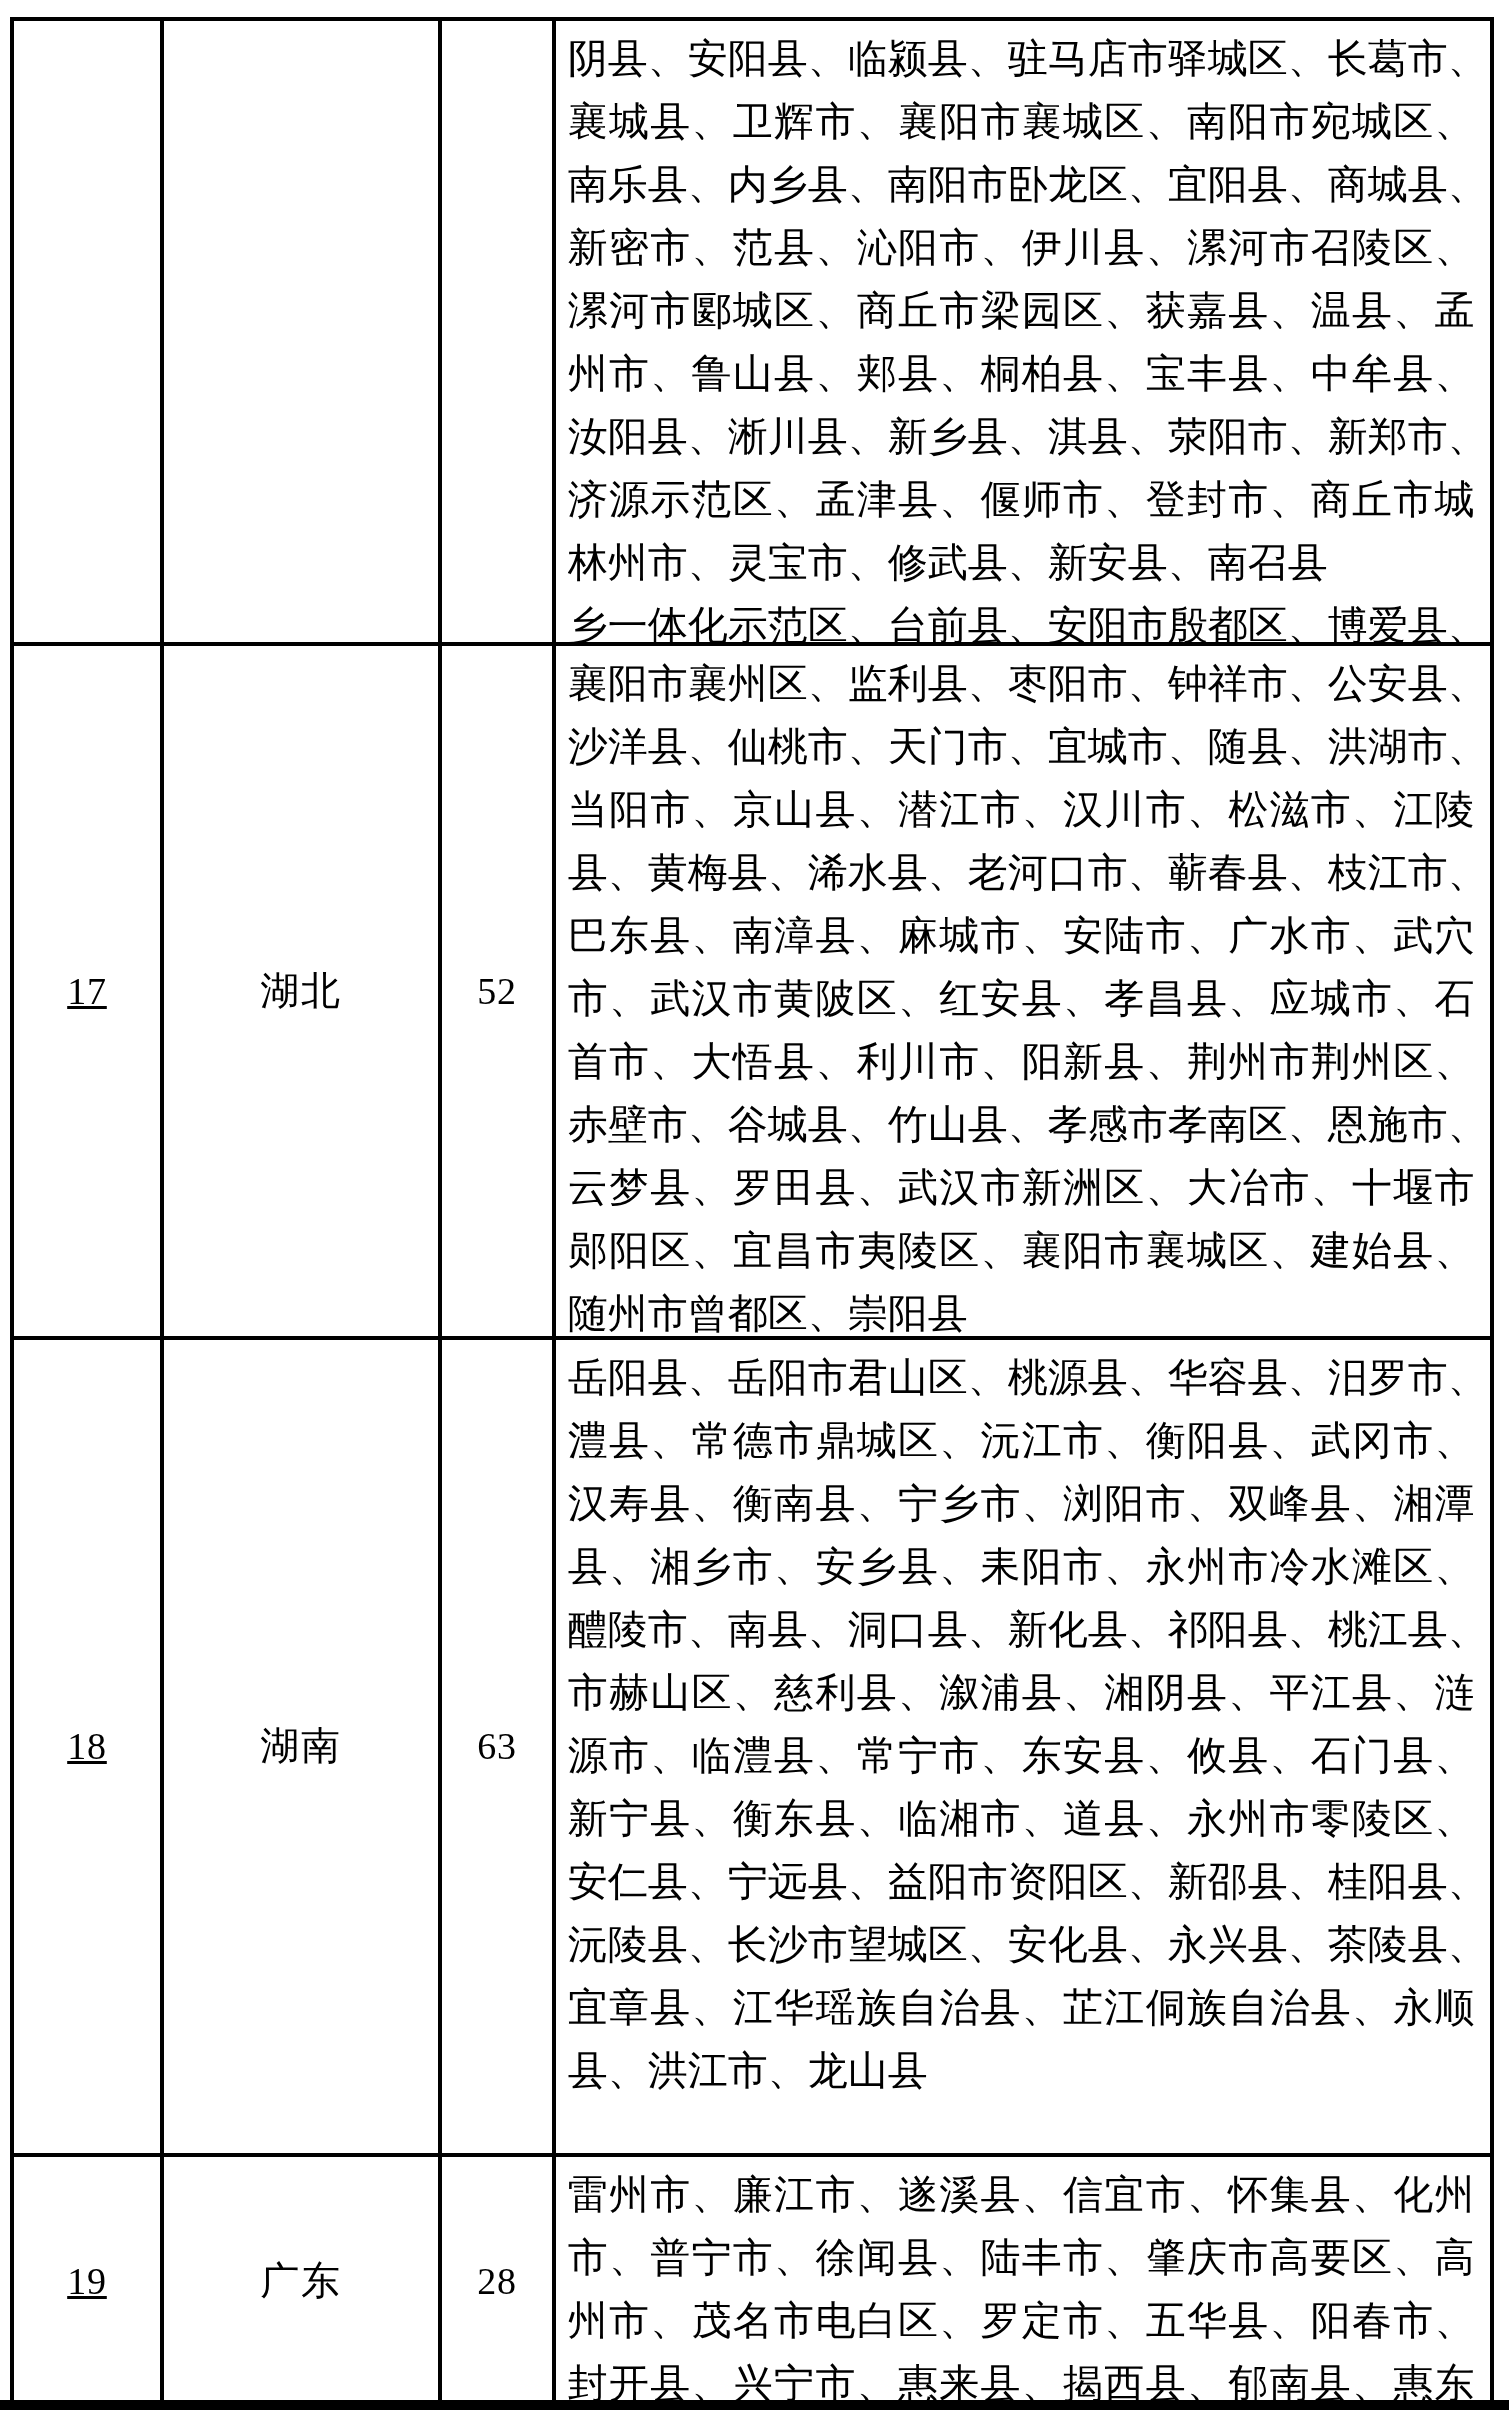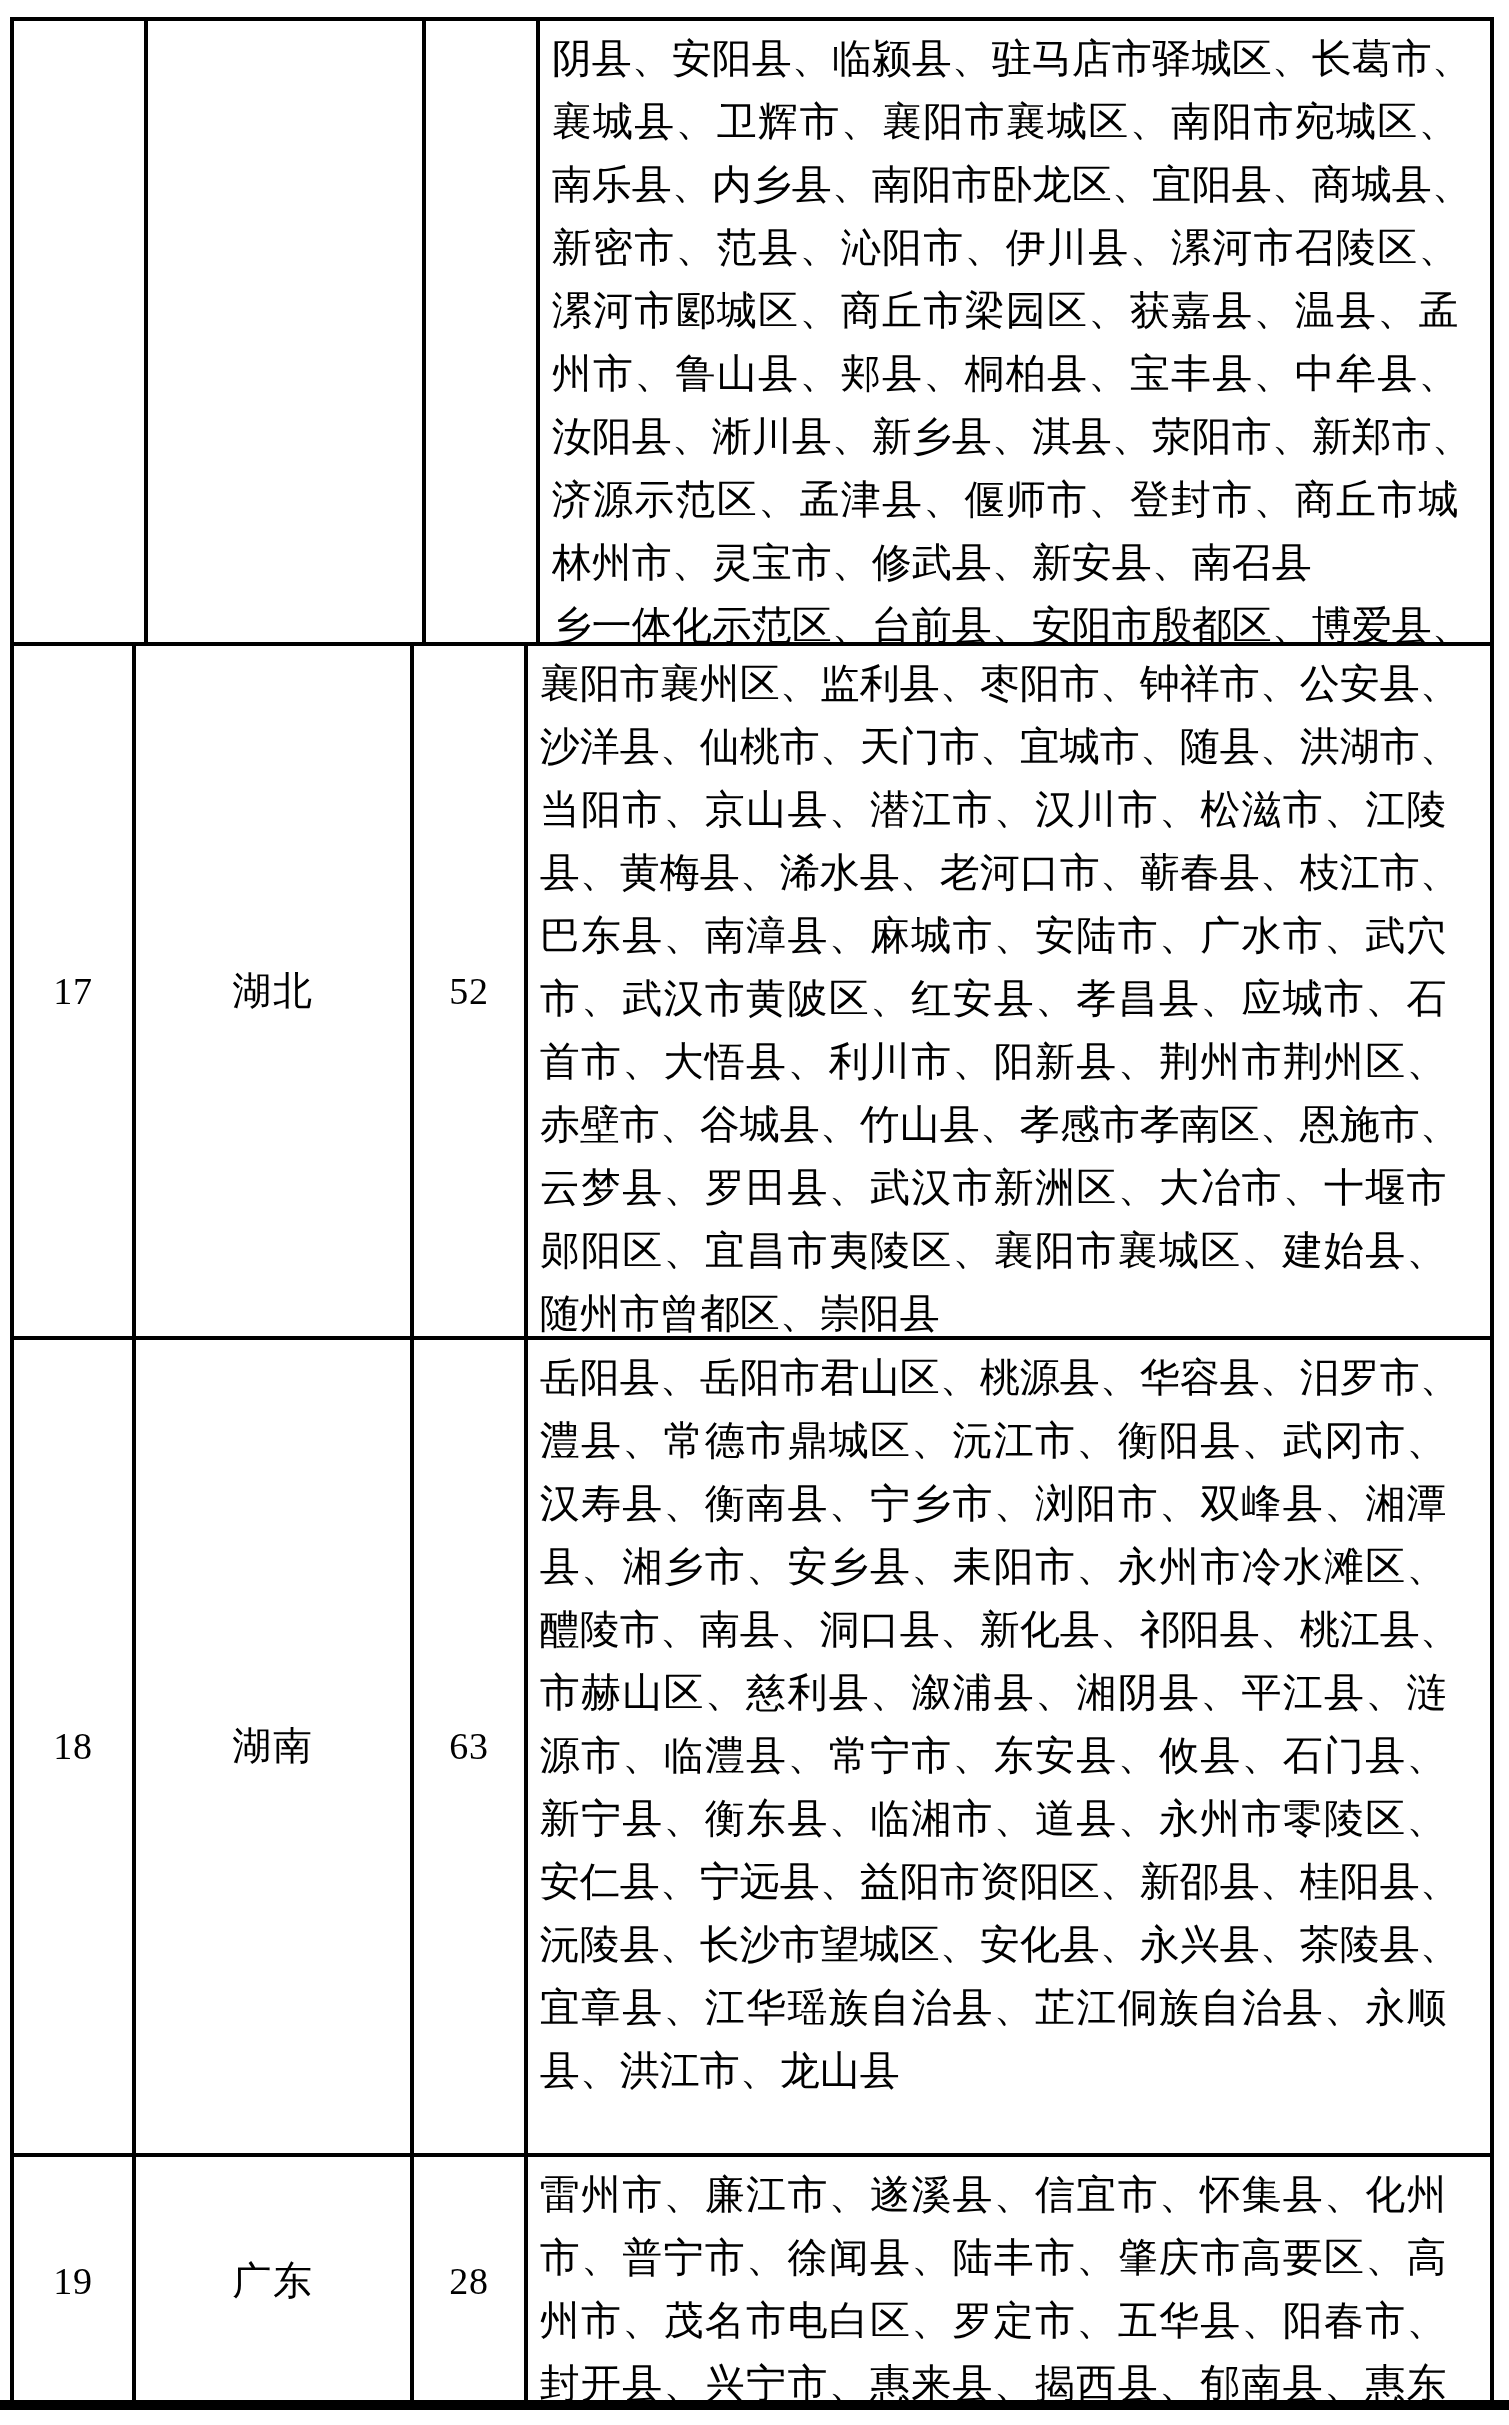--- a/index.html
+++ b/index.html
@@ -29,33 +29,33 @@
     flex-direction: column;
   }
 
   .t-row {
     display: flex;
     flex-direction: row;
     box-sizing: border-box;
     border-bottom: 4.2px solid #000000;
     overflow: hidden;
   }
-  .t-row:nth-child(1) { height: 625px; padding-left: 12px; }
+  .t-row:nth-child(1) { height: 625px; }
   .t-row:nth-child(2) { height: 694px; }
   .t-row:nth-child(3) { height: 817px; }
   .t-row:nth-child(4) { height: 248px; border-bottom: none; }
 
   .cell {
     box-sizing: border-box;
     border-right: 4.2px solid #000000;
     display: flex;
     align-items: center;
     justify-content: center;
   }
-  .c-no    { width: 122px; }
+  .c-no    { width: 150px; text-decoration: underline; }
   .c-prov  { width: 278px; }
   .c-count { width: 114px; }
   .c-list  {
     width: 932px;
     border-right: none;
     display: block;
     padding: 6.7px 13.4px 0 11.7px;
   }
 
   .c-no, .c-count {

